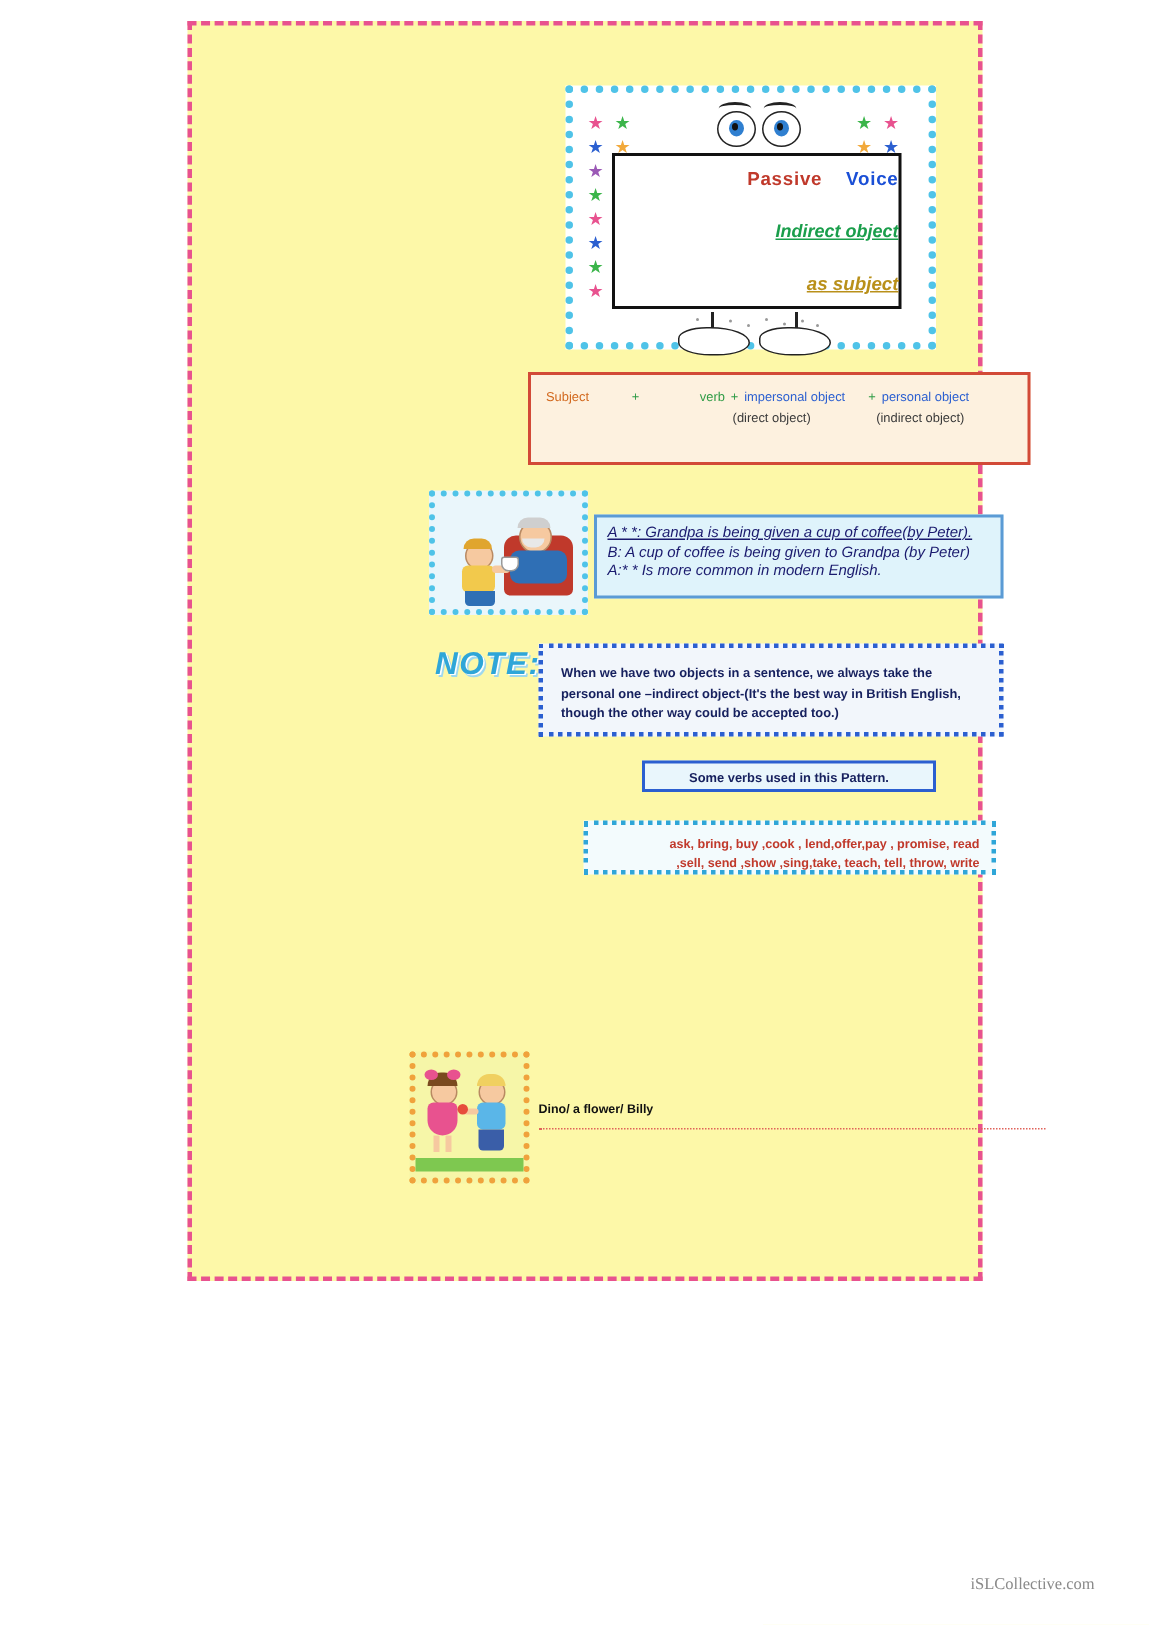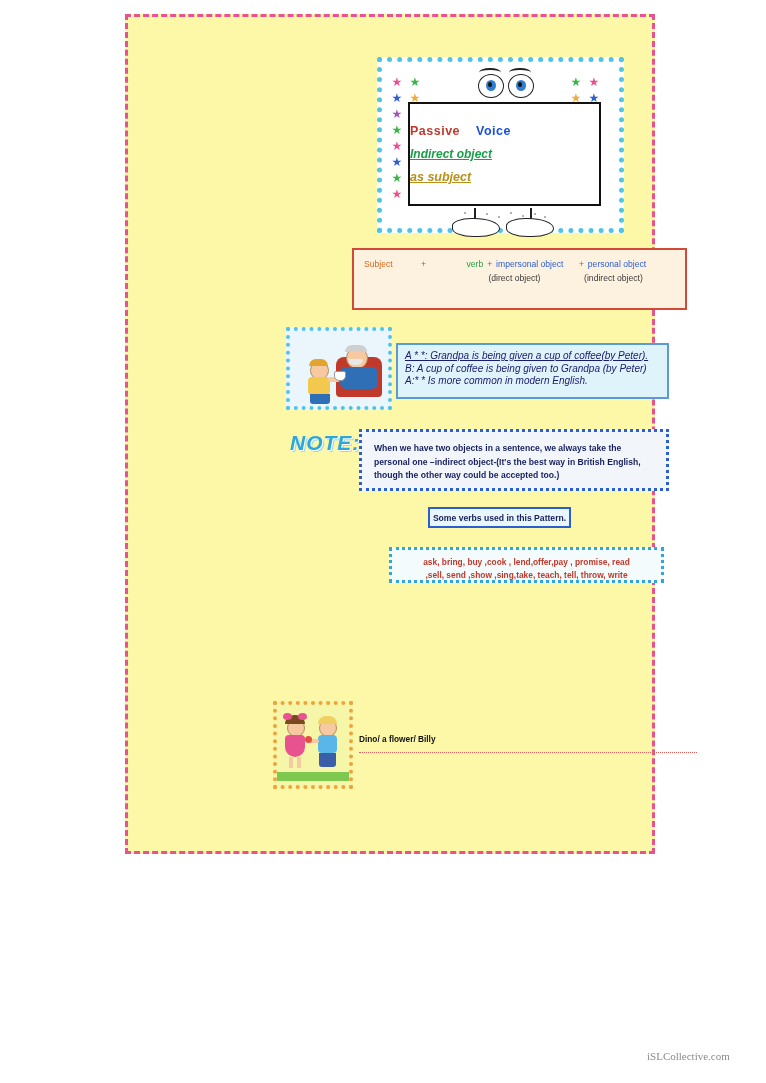--- a/index.html
+++ b/index.html
@@ -18,21 +18,21 @@
   
   .banner{
     position:absolute;left:249px;top:40px;width:247px;height:176px;
     background:#ffffff;
     border:5px dotted #4fc3e8;
     box-sizing:border-box;
   }
   .banner-inner{
     position:absolute;left:26px;top:40px;width:193px;height:104px;
     border:2px solid #111;background:#fff;box-sizing:border-box;
-    display:flex;flex-direction:column;align-items:flex-start;justify-content:center;gap:9px;
+    display:flex;flex-direction:column;align-items:flex-end;justify-content:center;gap:21px;
   }
   .t1{font-size:12.5px;font-weight:bold;letter-spacing:.5px;}
   .t1 .a{color:#c0392b;}
   .t1 .b{color:#1a4fd6;}
   .t2{font-size:12px;font-weight:bold;font-style:italic;color:#1a9e4b;text-decoration:underline;}
   .t3{font-size:12.5px;font-weight:bold;font-style:italic;color:#b9901a;text-decoration:underline;}
 
   
   .eyes{position:absolute;left:96px;top:12px;width:58px;height:26px;}
   .eye{position:absolute;top:0;width:24px;height:22px;border-radius:50%;background:#fff;border:1.5px solid #222;}
@@ -106,31 +106,31 @@
   }
   .note-box{
     position:absolute;left:231px;top:412px;width:310px;height:62px;
     background:#f2f6fb;border:3px dotted #2b5fd0;box-sizing:border-box;
     padding:10px 12px;
   }
   .note-box p{margin:0;font-size:8.6px;color:#16205e;line-height:13.5px;font-weight:bold;}
 
   
   .verbs-head{
-    position:absolute;left:300px;top:490px;width:143px;height:21px;
+    position:absolute;left:300px;top:490px;width:196px;height:21px;
     background:#e9f6fc;border:2px solid #2b5fd0;box-sizing:border-box;
     display:flex;align-items:center;justify-content:center;
     font-size:8.6px;color:#16205e;font-weight:bold;
   }
   .verbs-box{
     position:absolute;left:261px;top:530px;width:275px;height:36px;
     background:#f3fbfd;border:3px dotted #2fa6d8;box-sizing:border-box;
     padding:6px 8px;text-align:center;
   }
-  .verbs-box p{margin:0;font-size:8.4px;color:#c0392b;line-height:13px;font-weight:bold;}
+  .verbs-box p{margin:0;font-size:8.4px;color:#c0392b;line-height:13px;font-weight:bold;text-align:right;}
 
   
   .task{
     position:absolute;left:158px;top:592px;width:400px;height:52px;
     background:#fdf1df;border:2px solid #d24a37;box-sizing:border-box;
     padding:6px 12px;text-align:center;
   }
   .task p{margin:0;font-size:8.4px;color:#c0392b;line-height:13px;font-weight:bold;}
 
   

